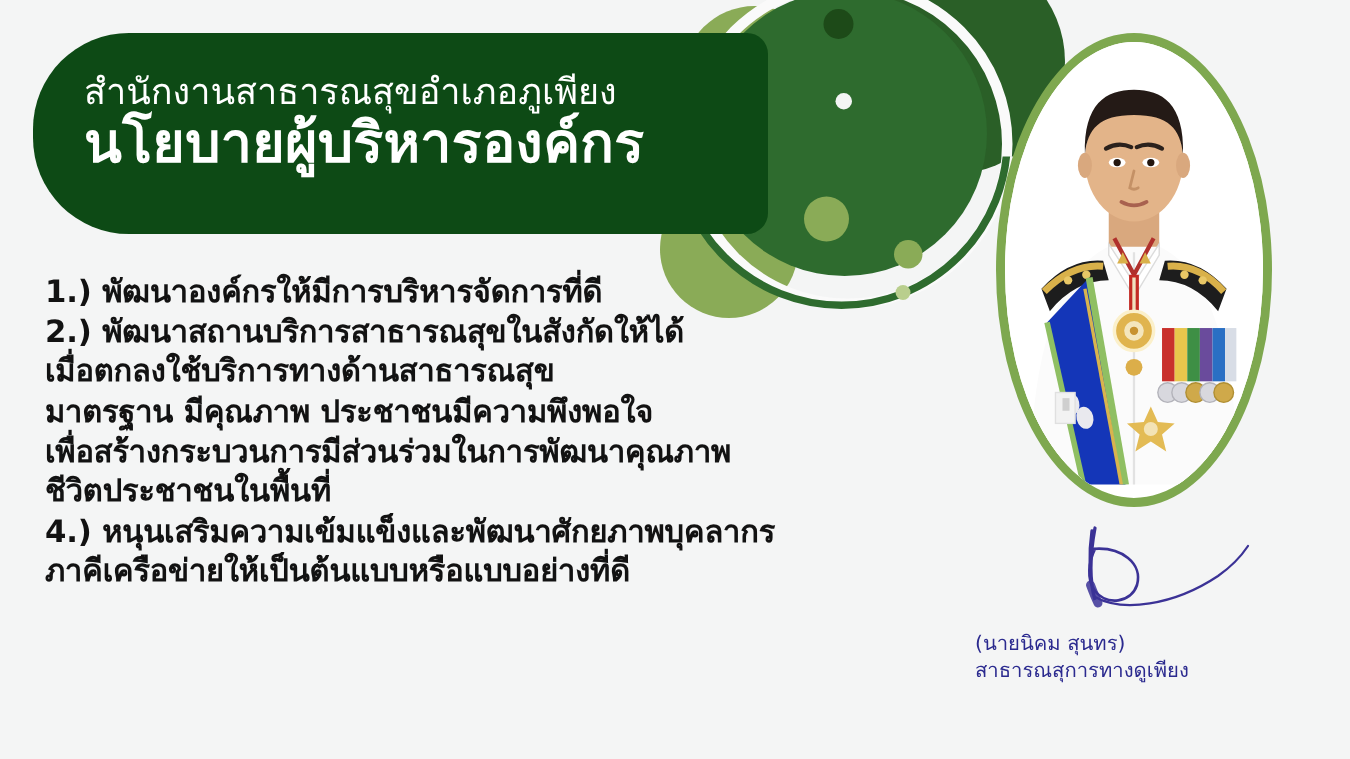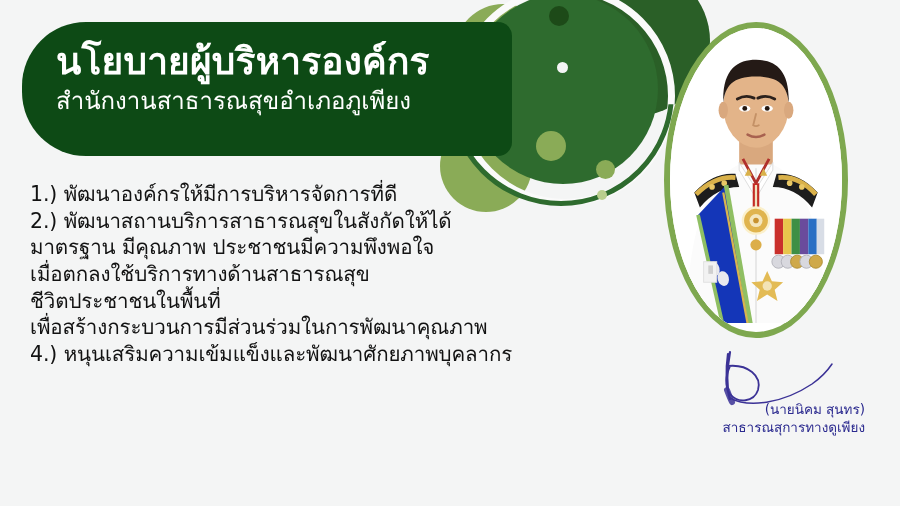--- a/index.html
+++ b/index.html
@@ -43,34 +43,34 @@
   #header-subtitle{
     color:#ffffff;font-size:24px;font-weight:normal;line-height:1.2;
     margin-top:5px;white-space:nowrap;
   }
 
   
   #policy-list{
     position:absolute;left:30px;top:181px;width:590px;z-index:6;
   }
   .policy-line{
-    color:#121212;font-size:20.5px;font-weight:normal;line-height:1.30;
+    color:#121212;font-size:20.5px;font-weight:bold;line-height:1.30;
     white-space:nowrap;letter-spacing:-.1px;
   }
   .policy-line.indent{padding-left:26px;}
 
   
   #portrait-frame{
     position:absolute;left:664px;top:22px;width:184px;height:316px;z-index:7;
     border:6px solid #7ea84f;border-radius:50%;background:#ffffff;
     box-sizing:border-box;overflow:hidden;
   }
   #portrait-photo{position:absolute;inset:0;}
   #caption-block{
-    position:absolute;left:650px;top:400px;width:215px;text-align:right;z-index:7;
+    position:absolute;left:650px;top:420px;width:215px;text-align:left;z-index:7;
   }
   .caption-line{color:#2b2a8f;font-size:13.5px;line-height:1.35;white-space:nowrap;}
   #signature{position:absolute;left:686px;top:350px;width:160px;height:72px;z-index:7;}
 </style>
 </head>
 <body>
 
 <div id="slide">
 
   <div class="deco" id="deco-light-top"></div>
@@ -81,32 +81,33 @@
   <div class="deco" id="deco-ring"></div>
   <div class="deco" id="deco-ring2"></div>
   <div class="deco" id="deco-dot-a"></div>
   <div class="deco" id="deco-dot-b"></div>
   <div class="deco" id="deco-dot-g"></div>
   <div class="deco" id="deco-dot-c"></div>
   <div class="deco" id="deco-dot-e"></div>
   <div class="deco" id="deco-dot-f"></div>
 
   <div id="header-block">
+    <div id="header-subtitle">สำนักงานสาธารณสุขอำเภอภูเพียง</div>
     <div id="header-title">นโยบายผู้บริหารองค์กร</div>
-    <div id="header-subtitle">สำนักงานสาธารณสุขอำเภอภูเพียง</div>
   </div>
 
   <div id="policy-list">
       <div class="policy-line">1.) พัฒนาองค์กรให้มีการบริหารจัดการที่ดี</div>
       <div class="policy-line">2.) พัฒนาสถานบริการสาธารณสุขในสังกัดให้ได้</div>
+      <div class="policy-line">เมื่อตกลงใช้บริการทางด้านสาธารณสุข</div>
       <div class="policy-line">มาตรฐาน มีคุณภาพ ประชาชนมีความพึงพอใจ</div>
-      <div class="policy-line">เมื่อตกลงใช้บริการทางด้านสาธารณสุข</div>
+      <div class="policy-line">เพื่อสร้างกระบวนการมีส่วนร่วมในการพัฒนาคุณภาพ</div>
       <div class="policy-line">ชีวิตประชาชนในพื้นที่</div>
-      <div class="policy-line">เพื่อสร้างกระบวนการมีส่วนร่วมในการพัฒนาคุณภาพ</div>
       <div class="policy-line">4.) หนุนเสริมความเข้มแข็งและพัฒนาศักยภาพบุคลากร</div>
+      <div class="policy-line">ภาคีเครือข่ายให้เป็นต้นแบบหรือแบบอย่างที่ดี</div>
     </div>
 
   <div id="portrait-frame">
     <svg id="portrait-photo" viewBox="0 0 184 316" preserveAspectRatio="xMidYMid slice">
       <rect x="0" y="0" width="184" height="316" fill="#ffffff"></rect>
 
       <path d="M74 118 h36 v34 h-36 z" fill="#d9a87e"></path>
 
       <path d="M18 316 C18 215 42 160 74 146 L110 146 C142 160 166 215 166 316 Z" fill="#fbfbfb"></path>
       <path d="M92 150 L92 316" stroke="#e2e2e2" stroke-width="1.6" fill="none"></path>

